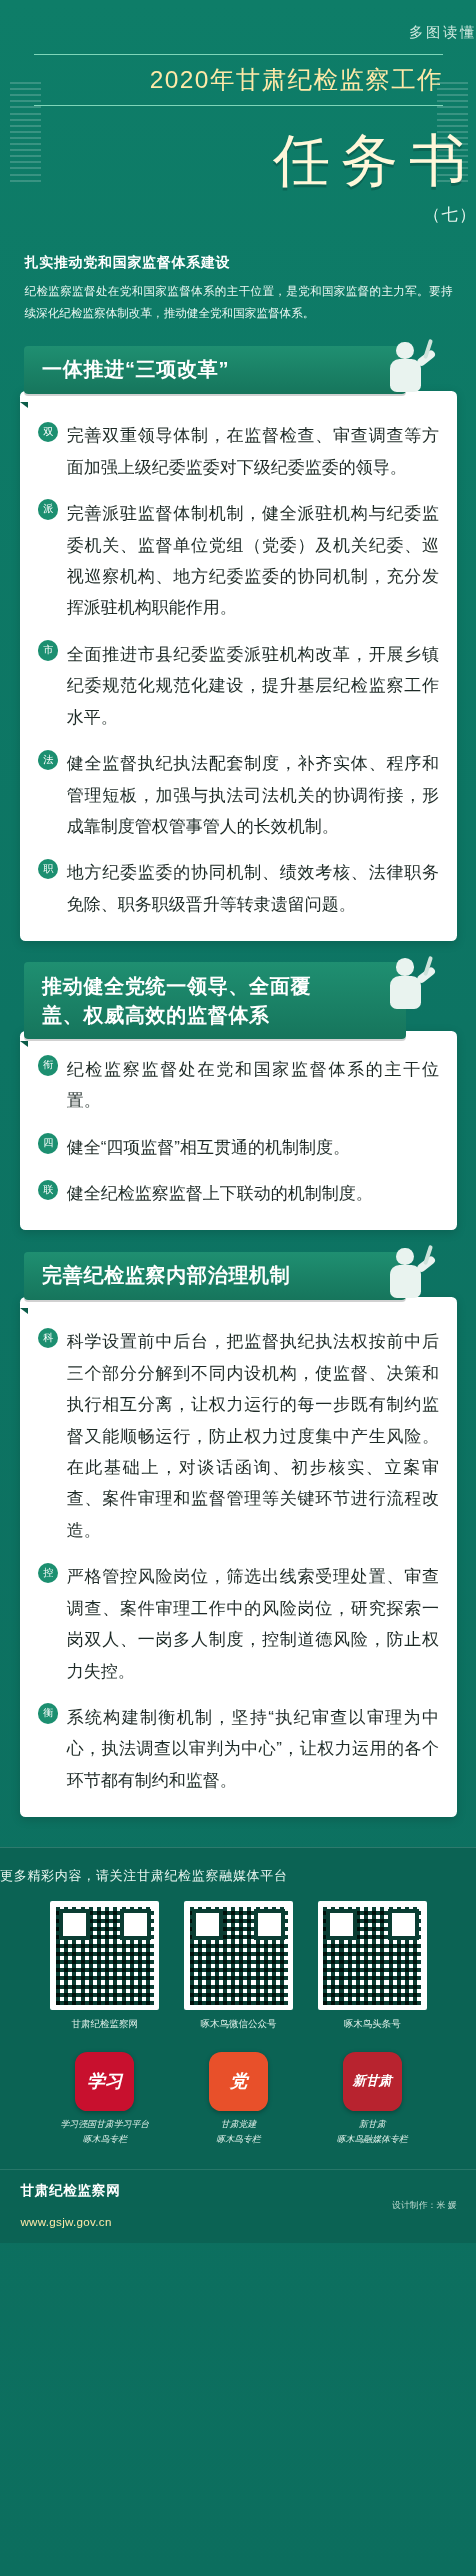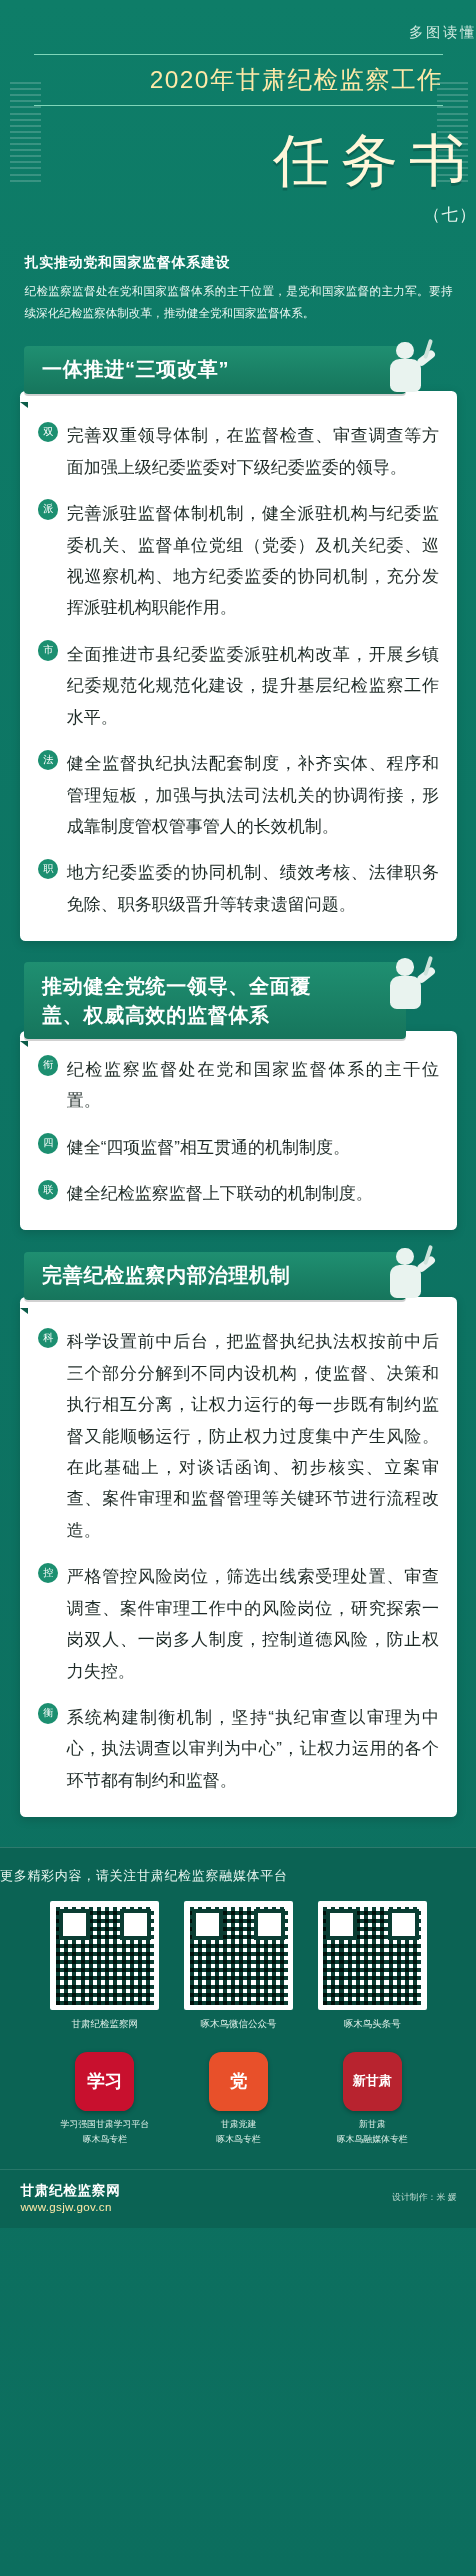--- a/index.html
+++ b/index.html
@@ -213,20 +213,21 @@
   }
   .qr-img::before { left: 2.7px; top: 2.7px; }
   .qr-img::after { right: 2.7px; top: 2.7px; }
   .qr-cap { color: #dff0e9; font-size: 9.5px; line-height: 1.5; }
 
   .app-row {
     display: flex;
     justify-content: center;
     gap: 17.7px;
     padding: 20.4px 20.4px 0 20.4px;
+    font-style: italic;
   }
   .app-cell { text-align: center; width: 116px; }
   .app-badge {
     width: 59px; height: 59px;
     margin: 0 auto 6.8px auto;
     border-radius: 12.3px;
     display: flex; align-items: center; justify-content: center;
     color: #ffffff; font-size: 17.7px; font-weight: bold;
     box-shadow: 0 1.4px 4.1px rgba(0,0,0,.25);
   }
@@ -234,21 +235,21 @@
 
   .site-bar {
     margin-top: 23px;
     padding: 12.3px 20.4px 15px 20.4px;
     display: flex;
     align-items: center;
     justify-content: space-between;
     border-top: 0.7px solid rgba(255,255,255,.12);
   }
   .site-name { color: #ffffff; font-size: 13.6px; font-weight: bold; letter-spacing: 0.7px; }
-  .site-url { color: #ffe9a8; font-size: 11.6px; margin-top: 0; letter-spacing: 0.3px; }
+  .site-url { color: #ffe9a8; font-size: 11.6px; margin-top: 15px; letter-spacing: 0.3px; }
   .credit { color: #bcd9cf; font-size: 8.9px; }
 </style>
 </head>
 <body>
 
 <div class="page">
 
   <div class="header">
     <div class="hdr-deco-l"></div>
     <div class="hdr-deco-r"></div>

